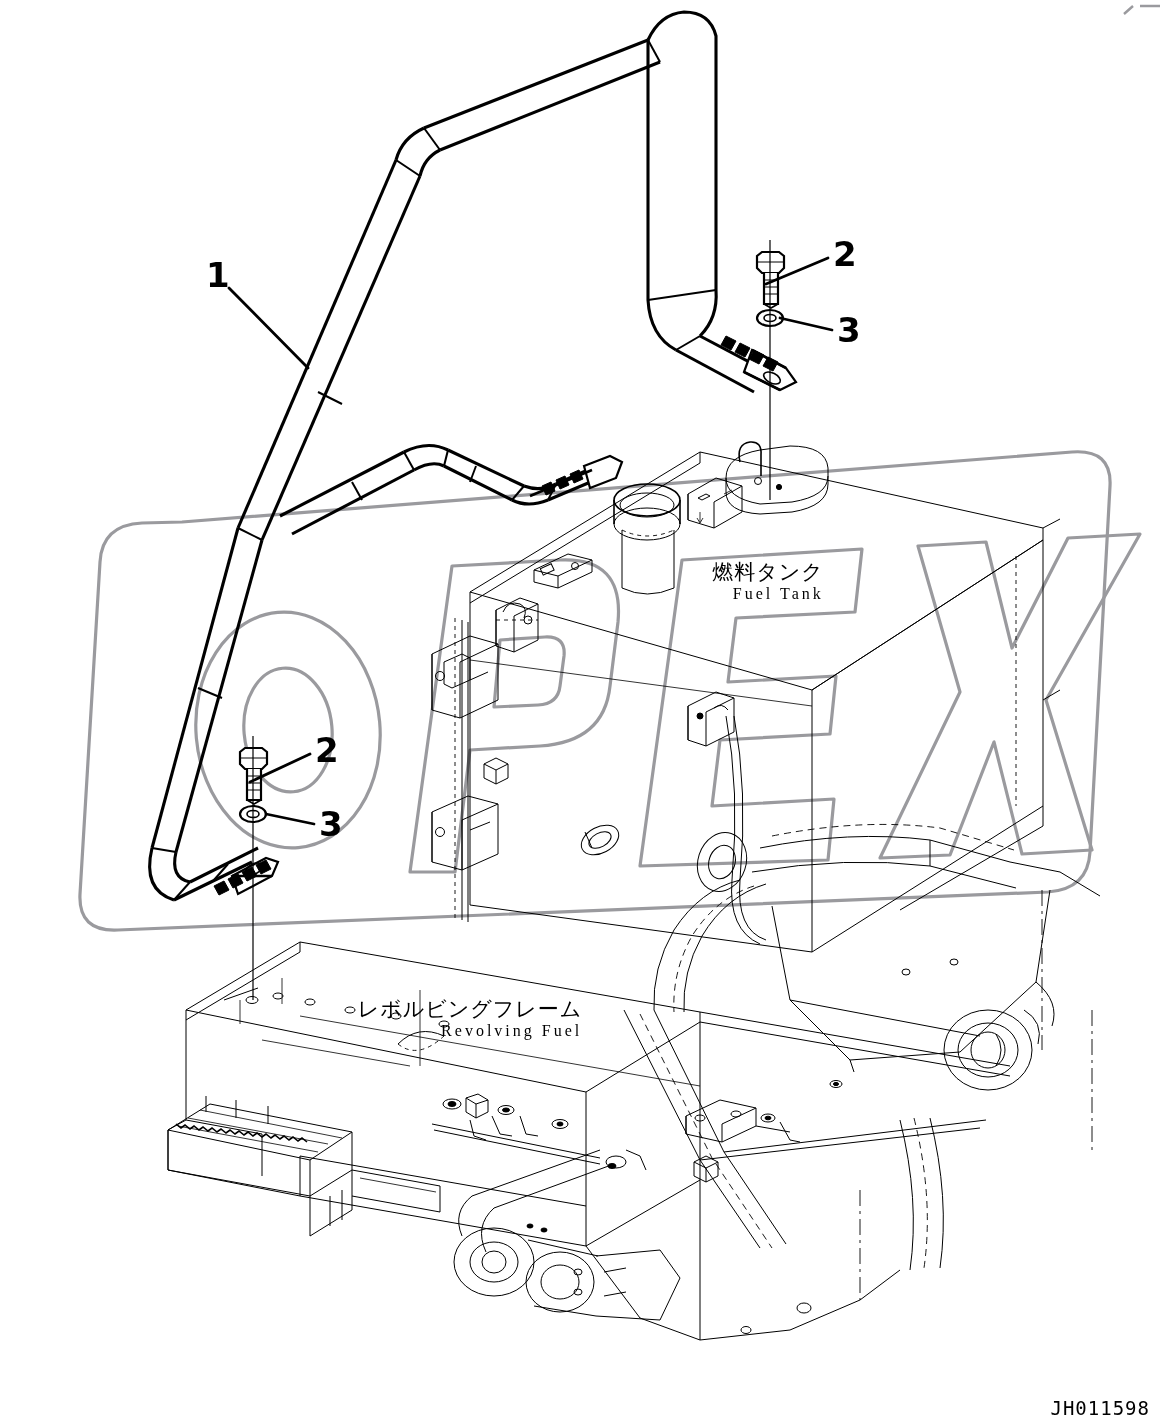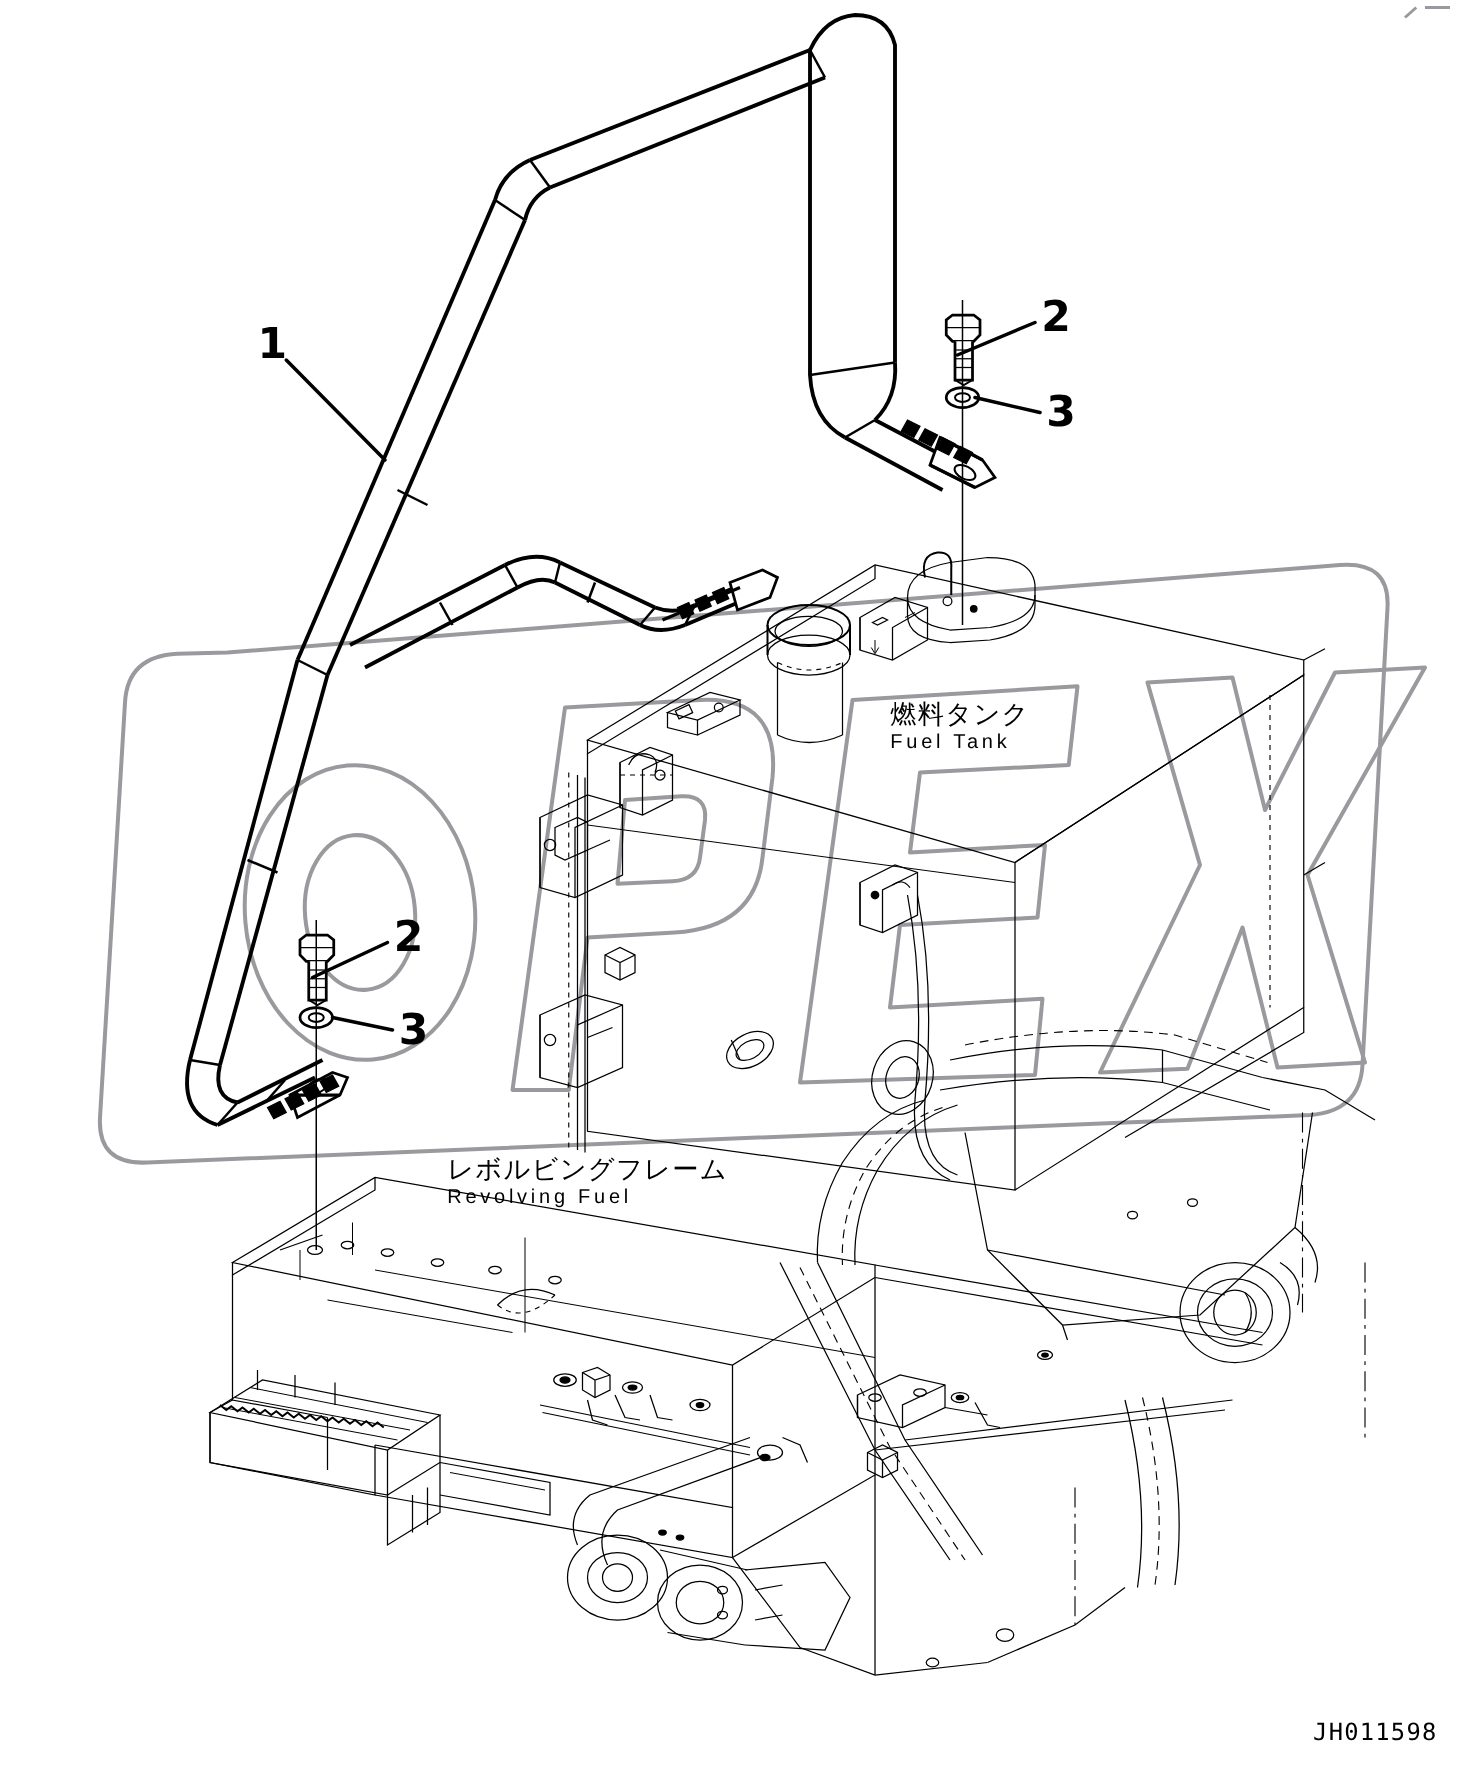--- a/index.html
+++ b/index.html
@@ -46,33 +46,33 @@
     position: absolute;
     font-family: "DejaVu Sans", sans-serif;
     font-weight: bold;
     font-size: 34px;
     color: #000;
     line-height: 1;
     user-select: none;
   }
   .cap {
     position: absolute;
-    font-family: Liberation Sans, sans-serif;
+    font-family: Liberation Serif, serif;
     color: #000;
-    text-align: left;
+    text-align: right;
     line-height: 1.18;
     white-space: nowrap;
     user-select: none;
   }
   .cap .jp { font-size: 21px; letter-spacing: 1px; display:block; }
   .cap .en { font-size: 16px; letter-spacing: 3px; display:block; }
   #drawing-number {
     position: absolute;
     right: 16px;
-    bottom: 26px;
+    bottom: 4px;
     font-family: "DejaVu Sans Mono", monospace;
     font-size: 19px;
     letter-spacing: 1px;
     color: #000;
     user-select: none;
   }
 </style>
 </head>
 <body>
 
@@ -534,20 +534,20 @@
 
   <div class="callout" style="left:315px; top:733px;">2</div>
 
   <div class="callout" style="left:319px; top:807px;">3</div>
 
   <div class="cap" style="left:768px; top:560px; transform:translateX(-50%);">
     <span class="jp">燃料タンク</span>
     <span class="en">Fuel Tank</span>
   </div>
 
-  <div class="cap" style="left:470px; top:924px; transform:translateX(-50%);">
+  <div class="cap" style="left:470px; top:997px; transform:translateX(-50%);">
     <span class="jp">レボルビングフレーム</span>
     <span class="en">Revolving Fuel</span>
   </div>
 
   <div id="drawing-number">JH011598</div>
 
 </div>
 
 </body></html>

